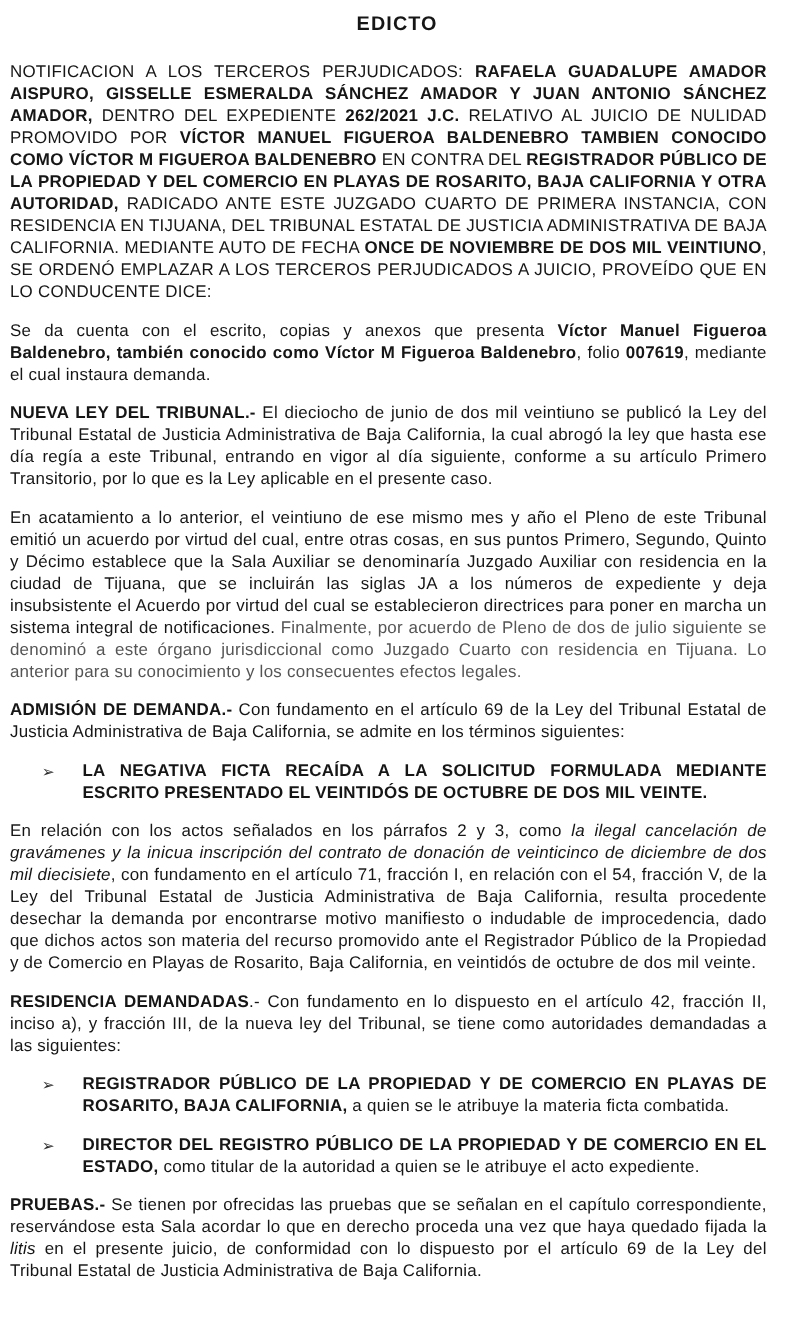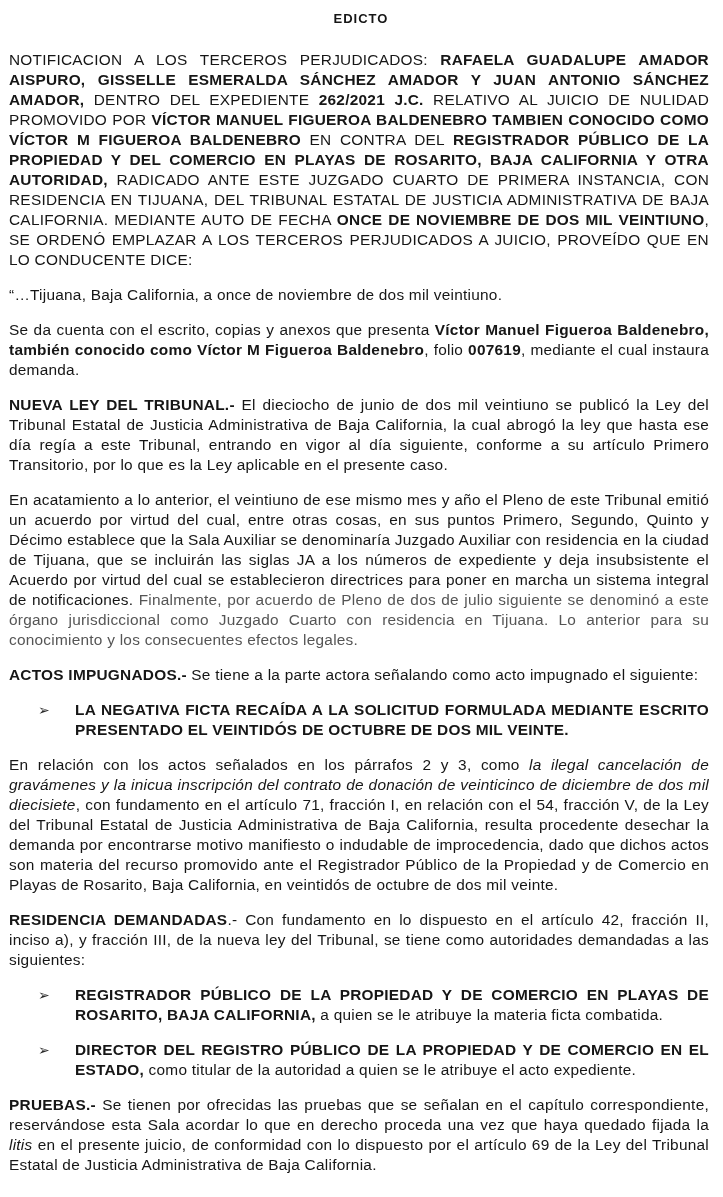--- a/index.html
+++ b/index.html
@@ -14,32 +14,32 @@
     overflow: hidden;
     font-family: "Liberation Sans", "DejaVu Sans", sans-serif;
     color: #161616;
   }
   .page {
     padding: 7px 10px 0 9px;
     box-sizing: border-box;
     width: 723px;
   }
   .title {
-    font-size: 13px;
+    font-size: 18px;
     font-weight: bold;
     text-align: center;
     letter-spacing: 1px;
     margin: 4px 0 24px 0;
   }
   .para {
     font-size: 15.4px;
     line-height: 20px;
     letter-spacing: 0.25px;
     text-align: justify;
-    margin: 0 4px 15px 0;
+    margin: 0 16px 15px 0;
     color: #161616;
   }
   .para span { white-space: pre-wrap; }
   .b { font-weight: bold; }
   .i { font-style: italic; }
   .light { color: #555555; }
   .bullet {
     position: relative;
     padding-left: 66px;
   }
@@ -51,25 +51,24 @@
     color: #2a2a2a;
   }
 </style>
 </head>
 <body>
 
 <div class="page">
   <div class="title">EDICTO</div>
   <div id="doc-body">
       <p class="para"><span>NOTIFICACION A LOS TERCEROS PERJUDICADOS: </span><span class="b">RAFAELA GUADALUPE AMADOR AISPURO, GISSELLE ESMERALDA SÁNCHEZ AMADOR Y JUAN ANTONIO SÁNCHEZ AMADOR,</span><span> DENTRO DEL EXPEDIENTE </span><span class="b">262/2021 J.C.</span><span> RELATIVO AL JUICIO DE NULIDAD PROMOVIDO POR </span><span class="b">VÍCTOR MANUEL FIGUEROA BALDENEBRO TAMBIEN CONOCIDO COMO VÍCTOR M FIGUEROA BALDENEBRO</span><span> EN CONTRA DEL </span><span class="b">REGISTRADOR PÚBLICO DE LA PROPIEDAD Y DEL COMERCIO EN PLAYAS DE ROSARITO, BAJA CALIFORNIA Y OTRA AUTORIDAD,</span><span> RADICADO ANTE ESTE JUZGADO CUARTO DE PRIMERA INSTANCIA, CON RESIDENCIA EN TIJUANA, DEL TRIBUNAL ESTATAL DE JUSTICIA ADMINISTRATIVA DE BAJA CALIFORNIA. MEDIANTE AUTO DE FECHA </span><span class="b">ONCE DE NOVIEMBRE DE DOS MIL VEINTIUNO</span><span>, SE ORDENÓ EMPLAZAR A LOS TERCEROS PERJUDICADOS A JUICIO, PROVEÍDO QUE EN LO CONDUCENTE DICE:</span></p>
-      <p class="para"><span>“…Tijuana, Baja California, a once de noviembre de dos mil veintiuno.</span></p>
       <p class="para"><span>Se da cuenta con el escrito, copias y anexos que presenta </span><span class="b">Víctor Manuel Figueroa Baldenebro, también conocido como Víctor M Figueroa Baldenebro</span><span>, folio </span><span class="b">007619</span><span>, mediante el cual instaura demanda.</span></p>
       <p class="para"><span class="b">NUEVA LEY DEL TRIBUNAL.-</span><span> El dieciocho de junio de dos mil veintiuno se publicó la Ley del Tribunal Estatal de Justicia Administrativa de Baja California, la cual abrogó la ley que hasta ese día regía a este Tribunal, entrando en vigor al día siguiente, conforme a su artículo Primero Transitorio, por lo que es la Ley aplicable en el presente caso.</span></p>
       <p class="para"><span>En acatamiento a lo anterior, el veintiuno de ese mismo mes y año el Pleno de este Tribunal emitió un acuerdo por virtud del cual, entre otras cosas, en sus puntos Primero, Segundo, Quinto y Décimo establece que la Sala Auxiliar se denominaría Juzgado Auxiliar con residencia en la ciudad de Tijuana, que se incluirán las siglas JA a los números de expediente y deja insubsistente el Acuerdo por virtud del cual se establecieron directrices para poner en marcha un sistema integral de notificaciones. </span><span class="light">Finalmente, por acuerdo de Pleno de dos de julio siguiente se denominó a este órgano jurisdiccional como Juzgado Cuarto con residencia en Tijuana. Lo anterior para su conocimiento y los consecuentes efectos legales.</span></p>
-      <p class="para"><span class="b">ACTOS IMPUGNADOS.-</span><span> Se tiene a la parte actora señalando como acto impugnado el siguiente:</span></p>
+      <p class="para"><span class="b">ADMISIÓN DE DEMANDA.-</span><span> Con fundamento en el artículo 69 de la Ley del Tribunal Estatal de Justicia Administrativa de Baja California, se admite en los términos siguientes:</span></p>
       <p class="para bullet"><span class="marker">➢</span><span class="b">LA NEGATIVA FICTA RECAÍDA A LA SOLICITUD FORMULADA MEDIANTE ESCRITO PRESENTADO EL VEINTIDÓS DE OCTUBRE DE DOS MIL VEINTE.</span></p>
       <p class="para"><span>En relación con los actos señalados en los párrafos 2 y 3, como </span><span class="i">la ilegal cancelación de gravámenes y la inicua inscripción del contrato de donación de veinticinco de diciembre de dos mil diecisiete</span><span>, con fundamento en el artículo 71, fracción I, en relación con el 54, fracción V, de la Ley del Tribunal Estatal de Justicia Administrativa de Baja California, resulta procedente desechar la demanda por encontrarse motivo manifiesto o indudable de improcedencia, dado que dichos actos son materia del recurso promovido ante el Registrador Público de la Propiedad y de Comercio en Playas de Rosarito, Baja California, en veintidós de octubre de dos mil veinte.</span></p>
       <p class="para"><span class="b">RESIDENCIA DEMANDADAS</span><span>.- Con fundamento en lo dispuesto en el artículo 42, fracción II, inciso a), y fracción III, de la nueva ley del Tribunal, se tiene como autoridades demandadas a las siguientes:</span></p>
       <p class="para bullet"><span class="marker">➢</span><span class="b">REGISTRADOR PÚBLICO DE LA PROPIEDAD Y DE COMERCIO EN PLAYAS DE ROSARITO, BAJA CALIFORNIA,</span><span> a quien se le atribuye la materia ficta combatida.</span></p>
       <p class="para bullet"><span class="marker">➢</span><span class="b">DIRECTOR DEL REGISTRO PÚBLICO DE LA PROPIEDAD Y DE COMERCIO EN EL ESTADO,</span><span> como titular de la autoridad a quien se le atribuye el acto expediente.</span></p>
       <p class="para"><span class="b">PRUEBAS.-</span><span> Se tienen por ofrecidas las pruebas que se señalan en el capítulo correspondiente, reservándose esta Sala acordar lo que en derecho proceda una vez que haya quedado fijada la </span><span class="i">litis</span><span> en el presente juicio, de conformidad con lo dispuesto por el artículo 69 de la Ley del Tribunal Estatal de Justicia Administrativa de Baja California.</span></p>
     </div>
 </div>
 
 </body></html>

